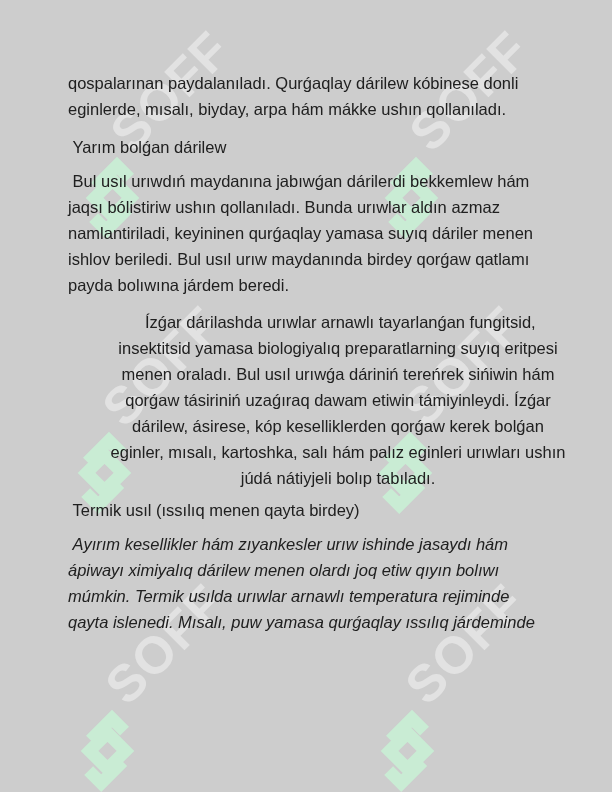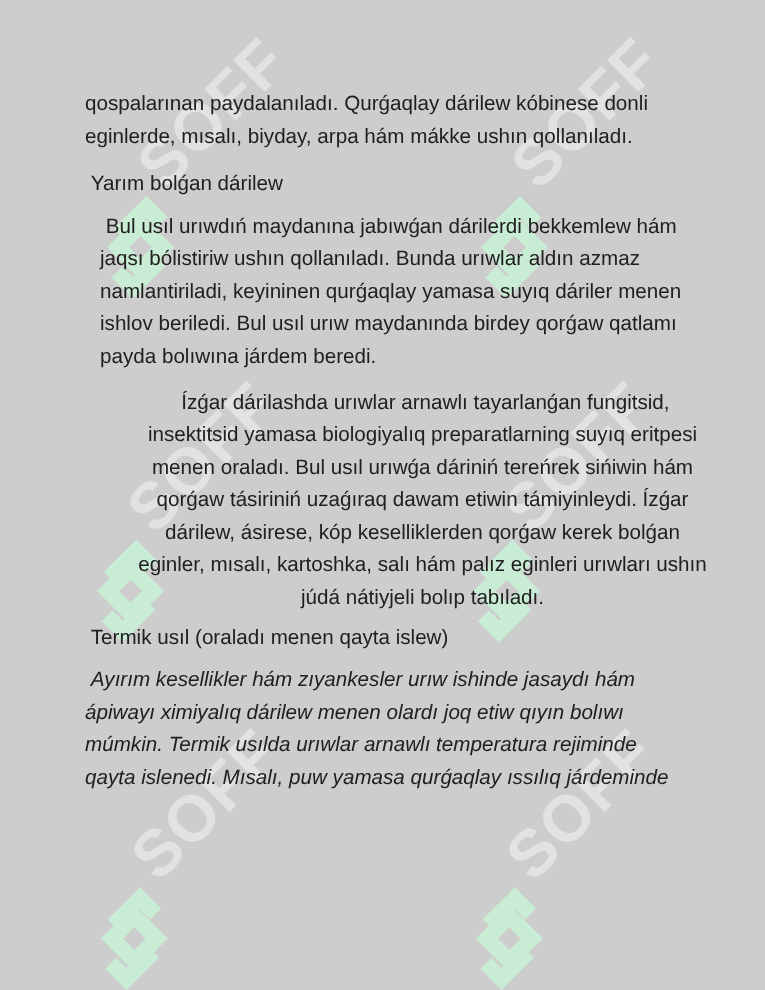--- a/index.html
+++ b/index.html
@@ -32,21 +32,21 @@
   
   .content{
     position:relative;
     padding:70px 4px 0 68px;
     font-size:16.5px;
     line-height:26px;
     color:#202020;
   }
   .blk{margin:0;white-space:pre-wrap;}
   .b1{margin-top:12px;}
-  .b2{margin-top:8px;margin-left:12px;}
+  .b2{margin-top:8px;}
   .b3{margin-top:42px;}
   .b4{margin-top:11px;text-align:center;}
   .b5{margin-top:6px;}
   .b6{margin-top:8px;font-style:italic;}
 </style>
 </head>
 <body>
 
 <div class="page">
 
@@ -122,20 +122,20 @@
 namlantiriladi, keyininen qurǵaqlay yamasa suyıq dáriler menen
 ishlov beriledi. Bul usıl urıw maydanında birdey qorǵaw qatlamı
 payda bolıwına járdem beredi.</p>
     <p class="blk b4"> Ízǵar dárilashda urıwlar arnawlı tayarlanǵan fungitsid,
 insektitsid yamasa biologiyalıq preparatlarning suyıq eritpesi
 menen oraladı. Bul usıl urıwǵa dáriniń tereńrek sińiwin hám
 qorǵaw tásiriniń uzaǵıraq dawam etiwin támiyinleydi. Ízǵar
 dárilew, ásirese, kóp keselliklerden qorǵaw kerek bolǵan
 eginler, mısalı, kartoshka, salı hám palız eginleri urıwları ushın
 júdá nátiyjeli bolıp tabıladı.</p>
-    <p class="blk b5"> Termik usıl (oraladı menen qayta islew)</p>
+    <p class="blk b5"> Termik usıl (ıssılıq menen qayta birdey)</p>
     <p class="blk b6"> Ayırım kesellikler hám zıyankesler urıw ishinde jasaydı hám
 ápiwayı ximiyalıq dárilew menen olardı joq etiw qıyın bolıwı
 múmkin. Termik usılda urıwlar arnawlı temperatura rejiminde
 qayta islenedi. Mısalı, puw yamasa qurǵaqlay ıssılıq járdeminde</p>
   </div>
 
 </div>
 
 </body></html>

